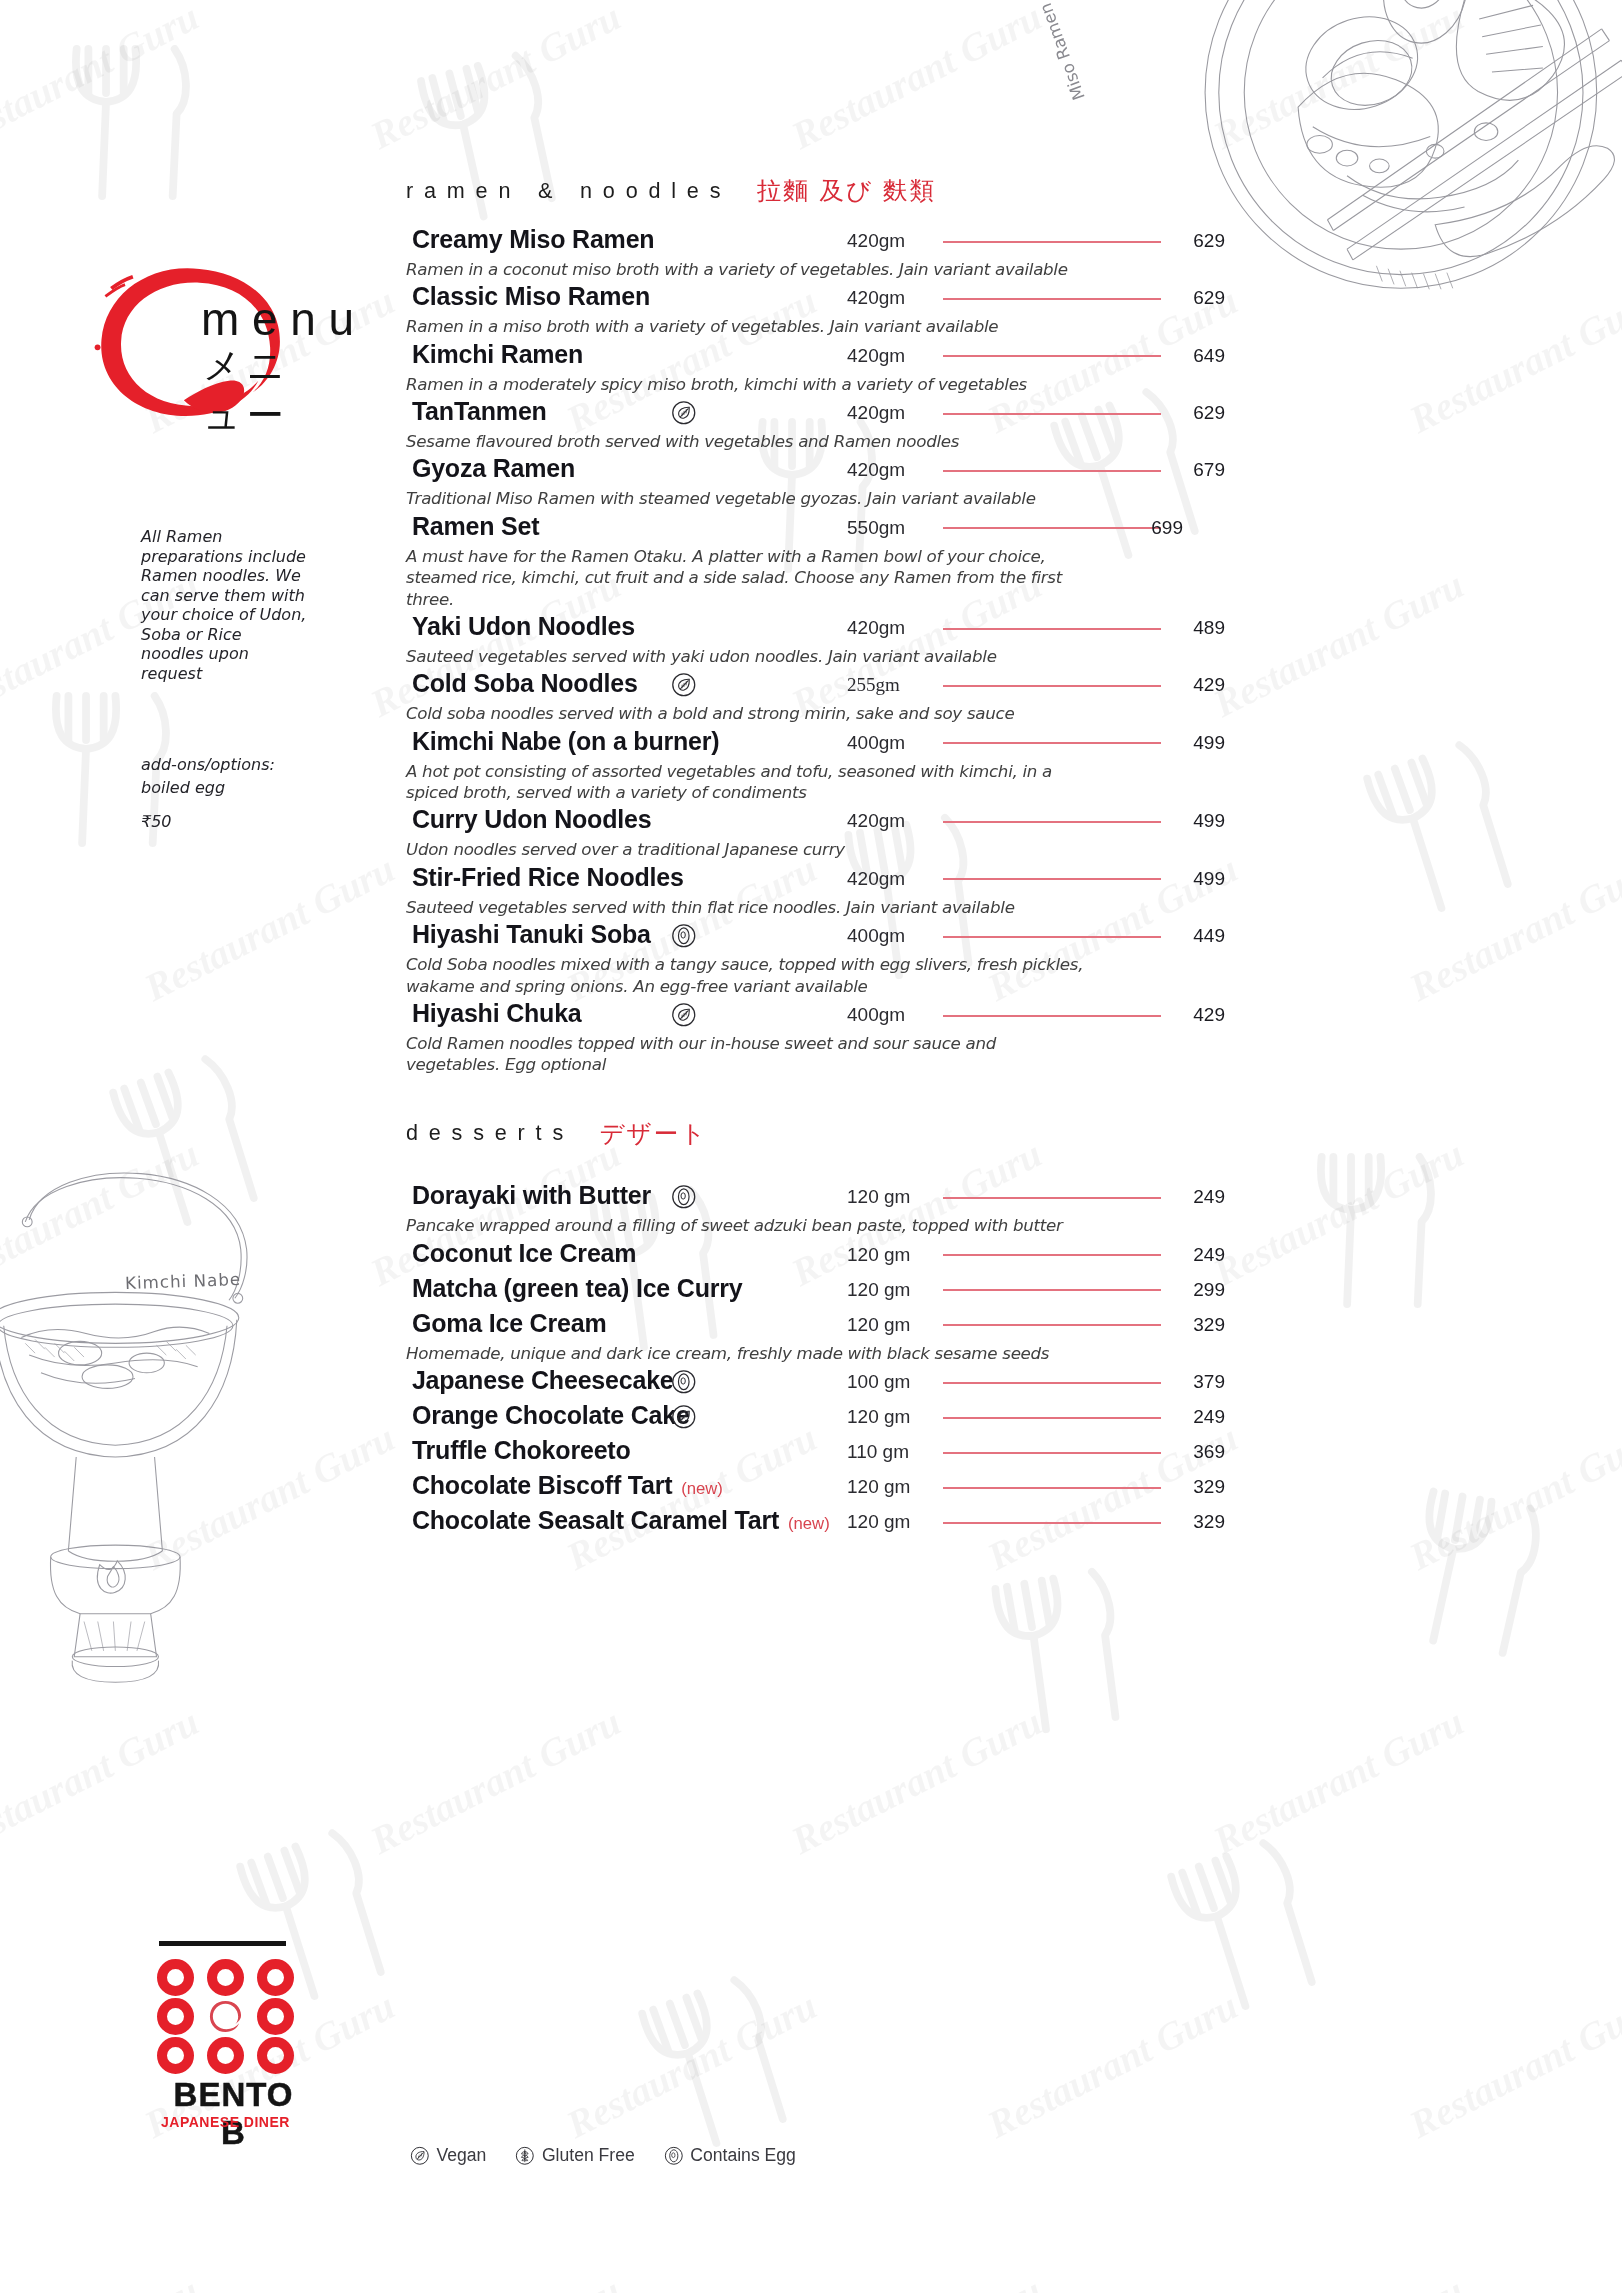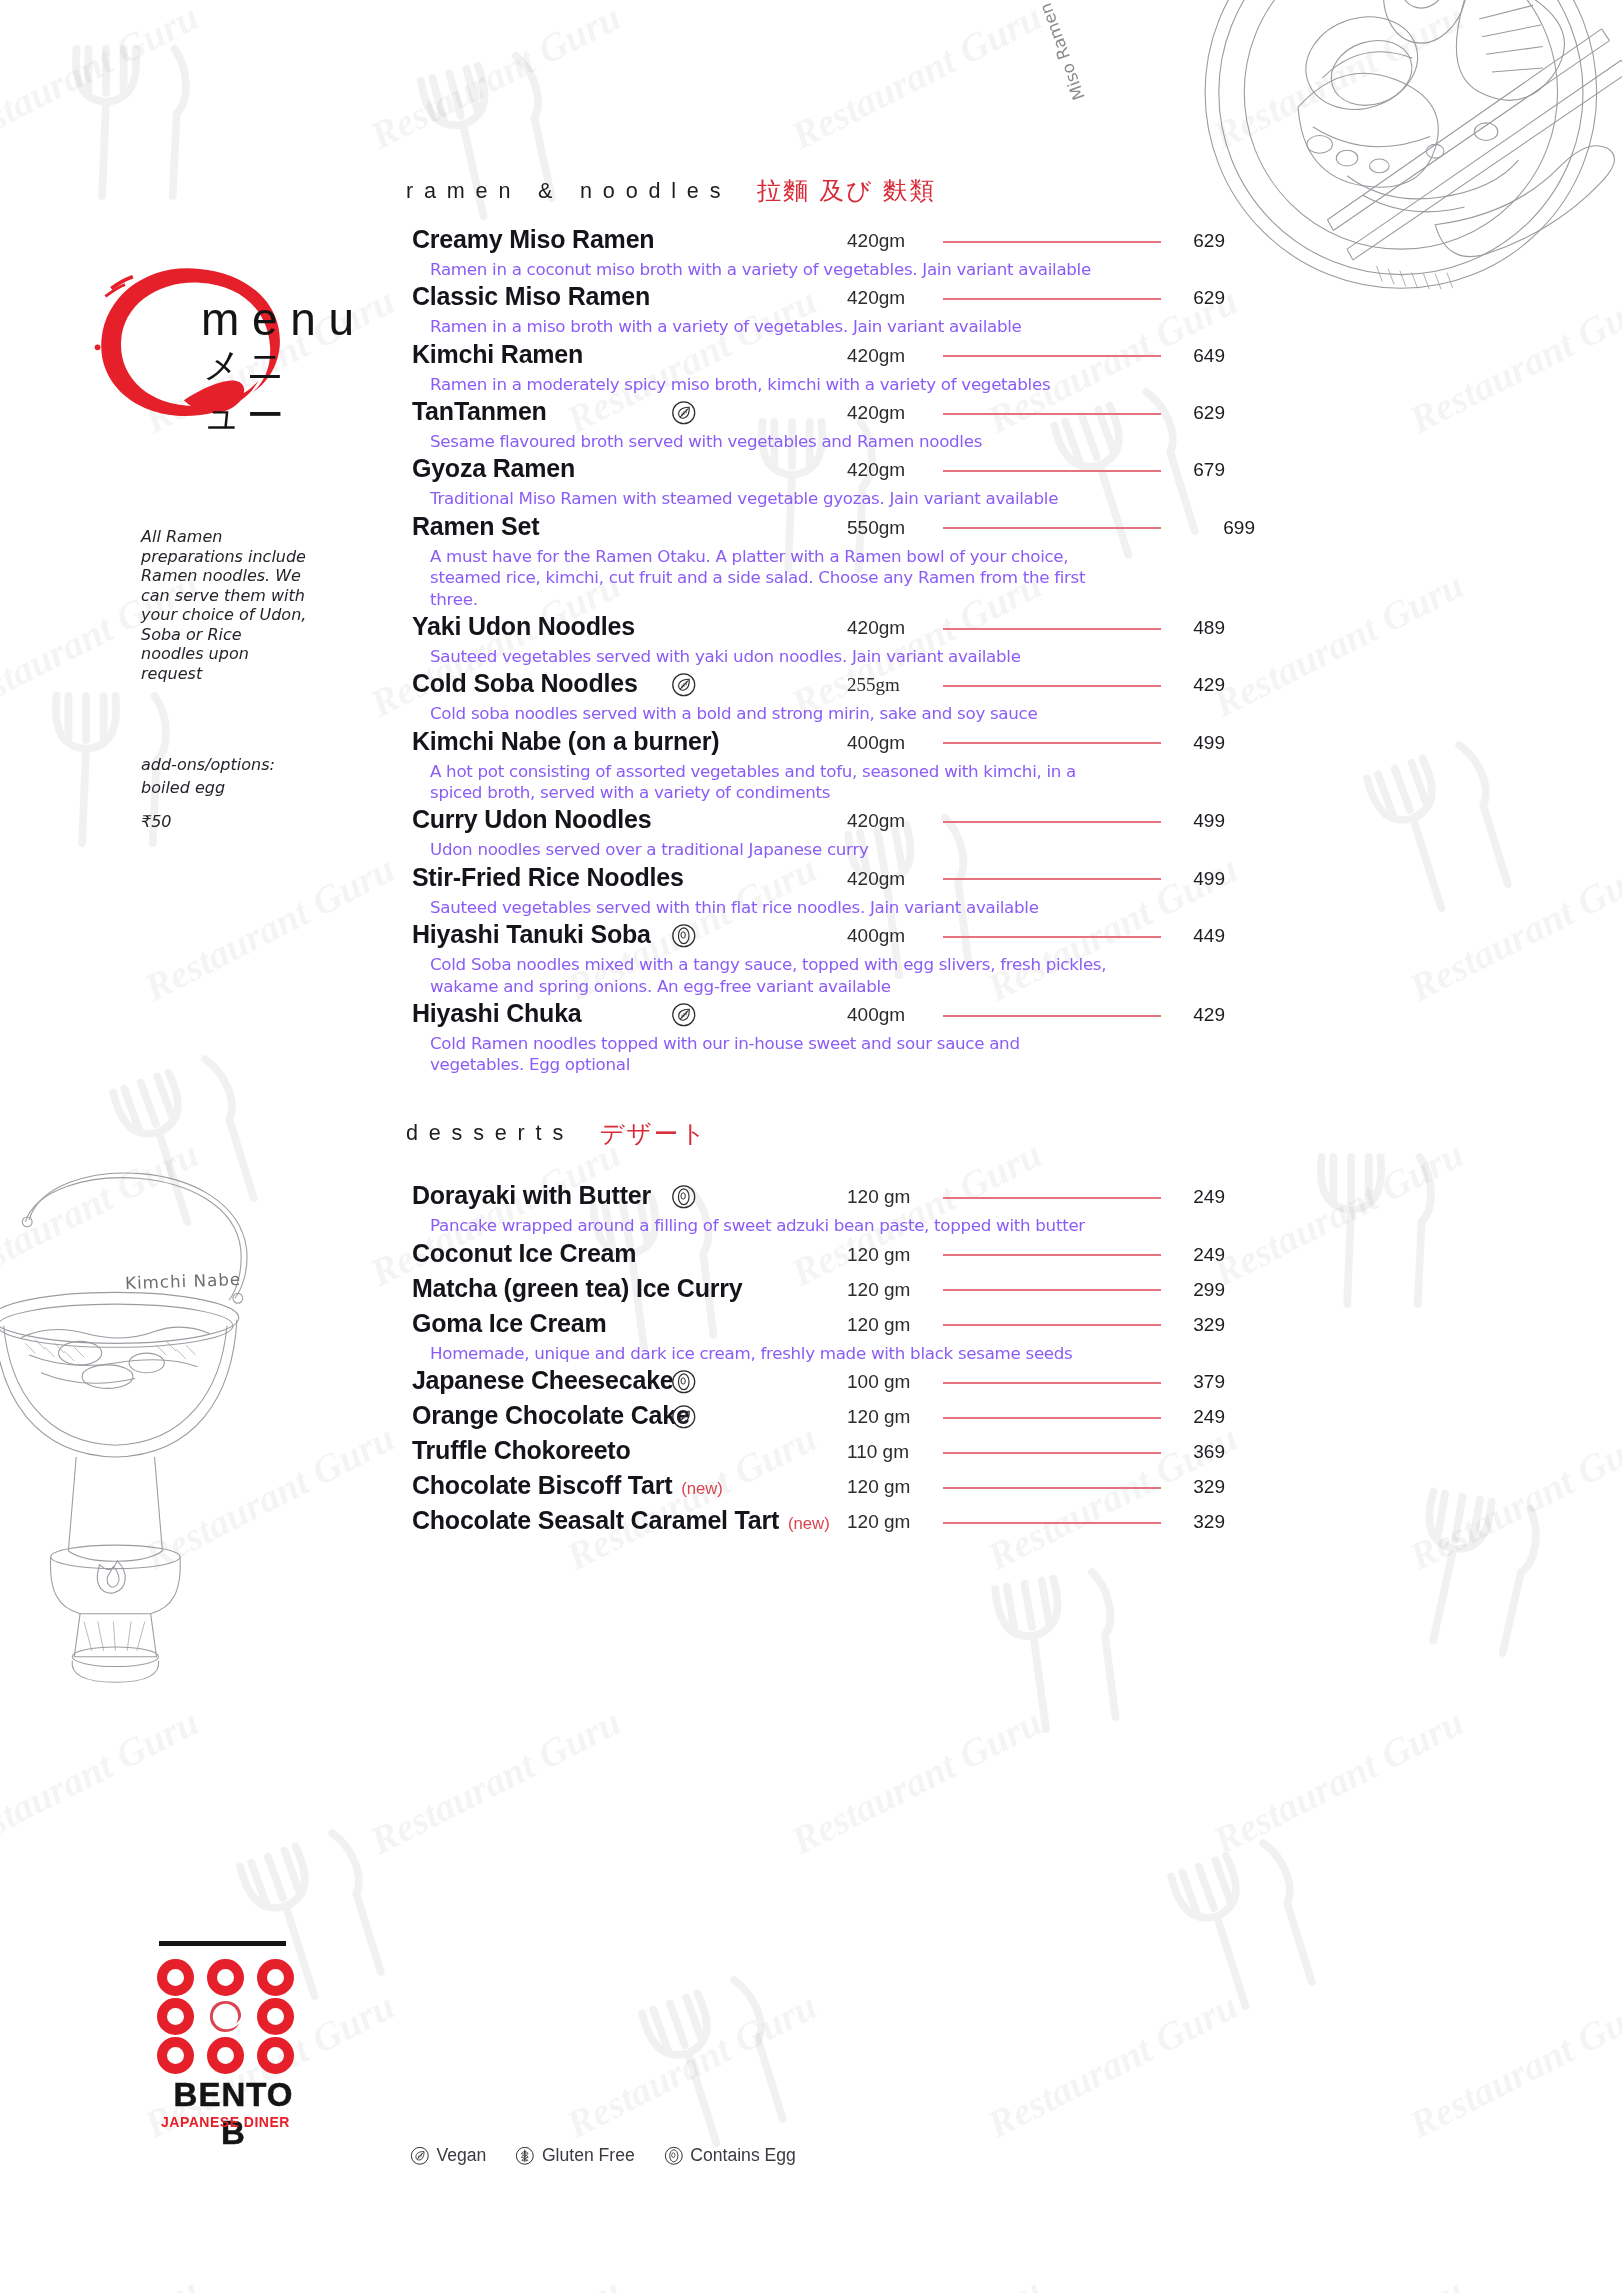--- a/index.html
+++ b/index.html
@@ -146,24 +146,25 @@
   .dotline{
     position:absolute;top:15.7px;height:2px;background:#e4727f;
   }
   .price{
     position:absolute;top:4.9px;
     font-family:"Liberation Sans",sans-serif;
     font-size:19px;color:#1c1c22;text-align:right;white-space:nowrap;
   }
   .item-desc{
     position:relative;
-    margin:1px 0 0 24px;
+    margin:1px 0 0 0;
     font-family:"DejaVu Sans",sans-serif;
+    font-style:italic;
     font-size:16.7px;line-height:1.28;
-    color:#8b5cf6;
+    color:#404040;
     max-width:686px;
     letter-spacing:-0.3px;
   }
 
   
   #legend{
     position:absolute;left:410px;top:2145px;
     display:flex;align-items:center;gap:29px;
   }
   #legend .lg{display:flex;align-items:center;gap:6.9px;}
@@ -527,21 +528,21 @@
           <div class="dotline" style="left:537px;width:218px;"></div>
           <div class="price" style="left:770px;width:49px;">679</div>
         </div>
         <div class="item-desc">Traditional Miso Ramen with steamed vegetable gyozas. Jain variant available</div>
       </div>
       <div class="item">
         <div class="item-row">
           <div class="item-name">Ramen Set</div>
           <div class="weight" style="left:441px;">550gm</div>
           <div class="dotline" style="left:537px;width:218px;"></div>
-          <div class="price" style="left:800px;width:49px;">699</div>
+          <div class="price" style="left:728px;width:49px;">699</div>
         </div>
         <div class="item-desc">A must have for the Ramen Otaku. A platter with a Ramen bowl of your choice, steamed rice, kimchi, cut fruit and a side salad. Choose any Ramen from the first three.</div>
       </div>
       <div class="item">
         <div class="item-row">
           <div class="item-name">Yaki Udon Noodles</div>
           <div class="weight" style="left:441px;">420gm</div>
           <div class="dotline" style="left:537px;width:218px;"></div>
           <div class="price" style="left:770px;width:49px;">489</div>
         </div>

